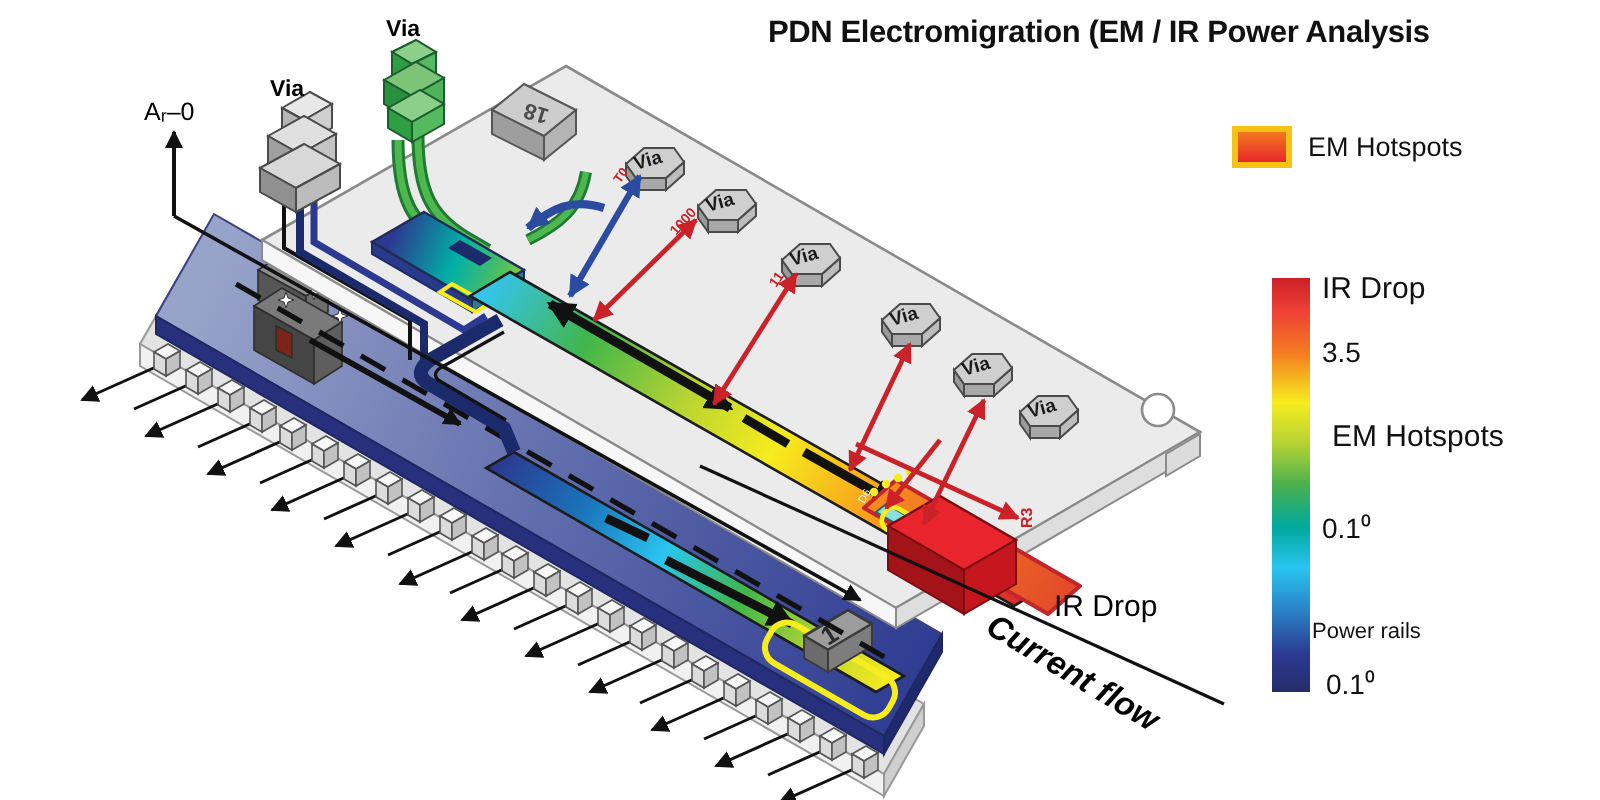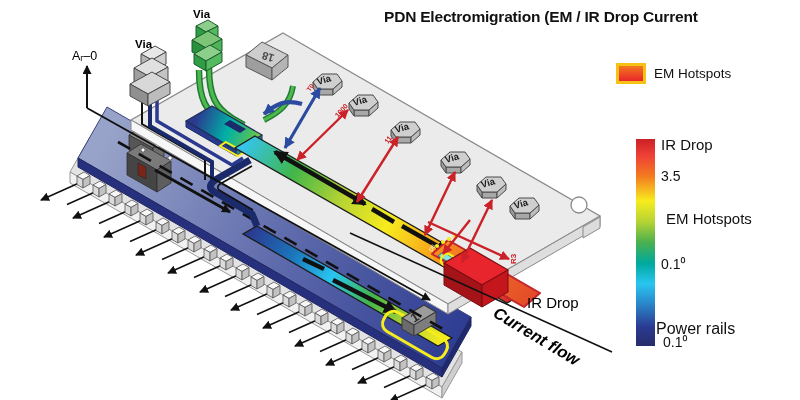--- a/index.html
+++ b/index.html
@@ -12,21 +12,21 @@
          background:linear-gradient(180deg,#f4781f 0%,#e8262c 100%);}
   .legend .lab{font-size:13.5px;}
   .colorbar{position:absolute;left:636px;top:139px;width:19px;height:207px;
          background:linear-gradient(180deg,#cb2027 0%,#ee4036 8%,#f47b20 18%,#f7ec1e 30%,
                     #b5d334 40%,#4bb04f 50%,#00a99d 60%,#29c5f0 70%,#2a84c8 80%,#2b3990 91%,#272d6b 100%);}
   .cblab{position:absolute;font-size:14px;white-space:nowrap;}
   #cb-top{left:661px;top:136px;font-size:15px;}
   #cb-high{left:661px;top:168px;}
   #cb-mid{left:666px;top:210px;font-size:15px;}
   #cb-midv{left:661px;top:254px;}
-  #cb-low{left:656px;top:320px;font-size:16px;}
+  #cb-low{left:656px;top:310px;font-size:11px;}
   #cb-lowv{left:663px;top:332px;}
   svg{position:absolute;left:0;top:0;}
   text{font-family:"Liberation Sans",sans-serif;}
 </style>
 </head>
 <body>
 
 <div class="stage">
 
 <svg width="800" height="400" viewBox="0 0 800 400">
@@ -323,21 +323,21 @@
     <line x1="350" y1="233" x2="612" y2="352" stroke-width="1.6"></line>
   </g>
 
   <text x="72" y="60" font-size="12.5">Aᵣ–0</text>
   <text x="135" y="48" font-size="11.5" font-weight="bold">Via</text>
   <text x="193" y="18" font-size="11.5" font-weight="bold">Via</text>
   <text x="527" y="308" font-size="15">IR Drop</text>
   <text transform="translate(492,316) rotate(31)" font-size="16.5" font-weight="bold" font-style="italic">Current flow</text>
 </svg>
 
-<div class="title">PDN Electromigration (EM / IR Drop Current</div>
+<div class="title">PDN Electromigration (EM / IR Power Analysis</div>
 
 <div class="legend">
   <span class="swatch"></span>
   <span class="lab">EM Hotspots</span>
 </div>
 
 <div class="colorbar"></div>
 <div class="cblab" id="cb-top">IR Drop</div>
 <div class="cblab" id="cb-high">3.5</div>
 <div class="cblab" id="cb-mid">EM Hotspots</div>

